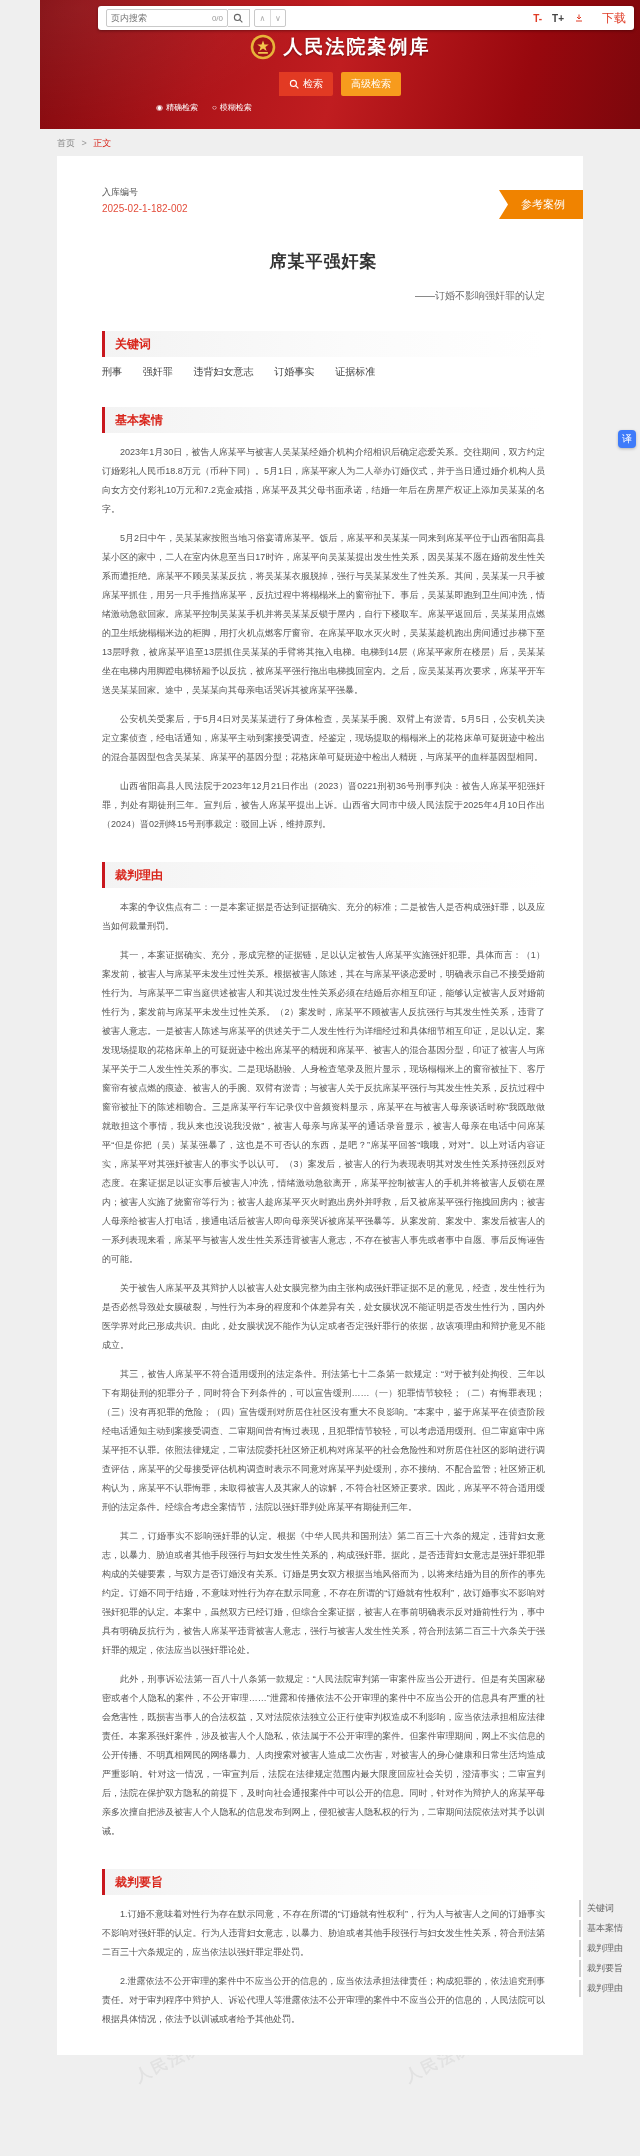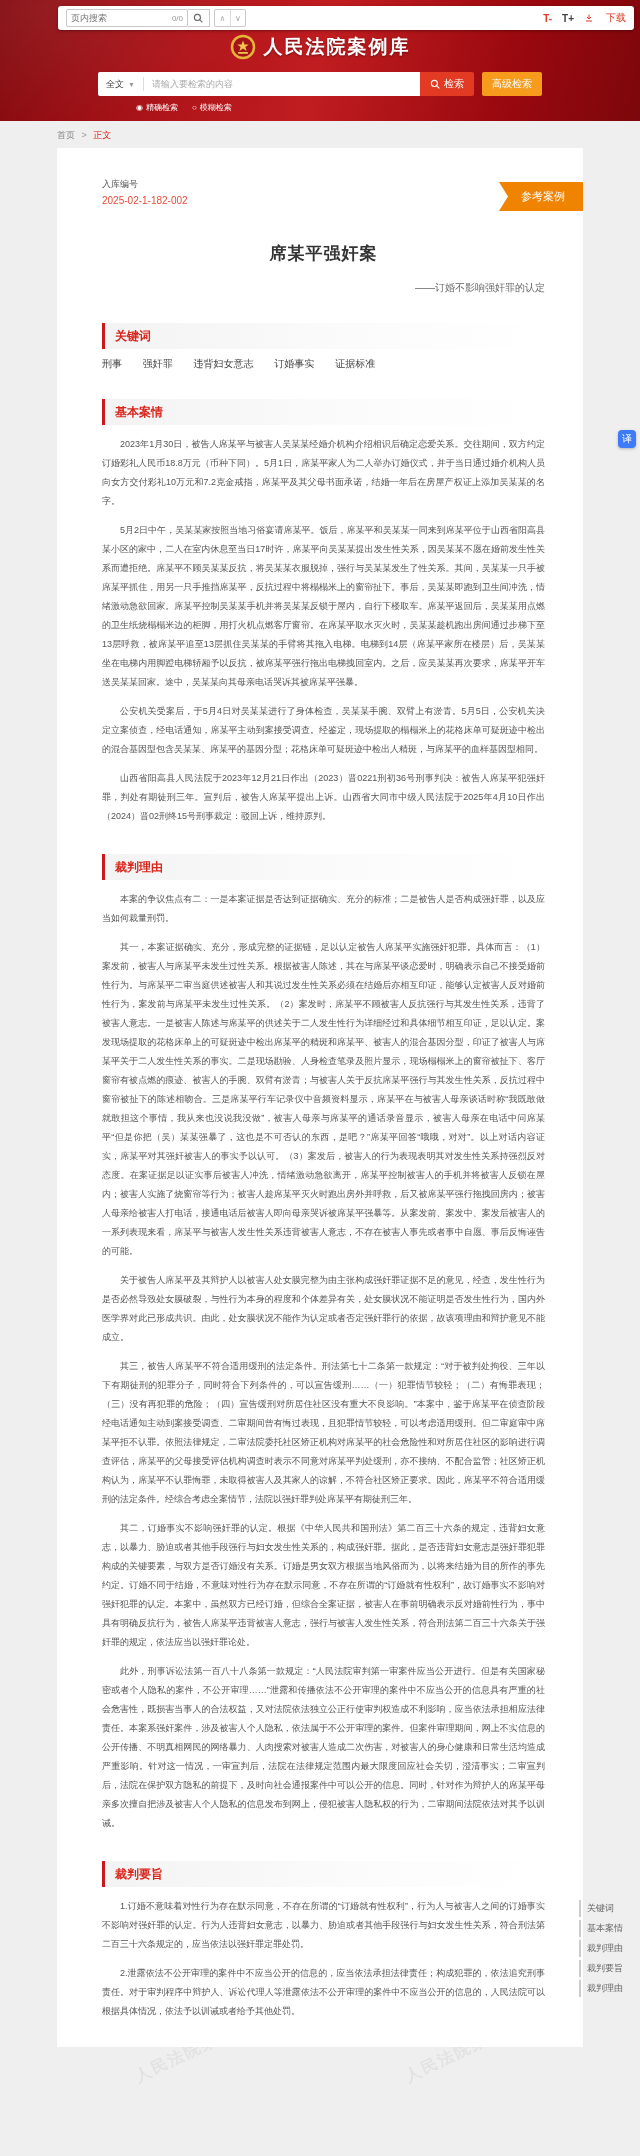--- a/index.html
+++ b/index.html
@@ -1,35 +1,35 @@
 <!DOCTYPE html>
 <html><head>
 <meta charset="utf-8">
 <style>
   * { margin:0; padding:0; box-sizing:border-box; }
   html,body { width:640px; }
   body { background:#efefef; font-family:"Liberation Sans","DejaVu Sans",sans-serif; position:relative; min-height:2156px; }
 
   
-  .red-head { background:linear-gradient(105deg,#82080d 0%,#b0151a 30%,#c01d20 50%,#98080e 80%,#7c070c 100%); padding-top:34px; padding-bottom:8px; position:relative; overflow:hidden; }
+  .red-head { background:linear-gradient(105deg,#82080d 0%,#b0151a 30%,#c01d20 50%,#98080e 80%,#7c070c 100%); padding-top:34px; padding-bottom:16px; position:relative; overflow:hidden;margin-left:40px; }
   .red-head::before { content:""; position:absolute; left:-80px; top:-40px; width:420px; height:180px; background:radial-gradient(ellipse at 30% 20%, rgba(255,255,255,.07), transparent 60%); transform:rotate(-8deg); }
 
   
   .find-bar { position:absolute; top:6px; left:58px; right:6px; height:24px; background:#fff; border-radius:3px; box-shadow:0 1px 3px rgba(0,0,0,.35); display:flex; align-items:center; padding:0 8px; z-index:5; }
   .find-box { display:flex; align-items:center; border:1px solid #c9c9c9; border-radius:2px; height:18px; width:122px; padding:0 4px; }
   .find-box input { border:none; outline:none; width:70px; font-size:9px; color:#333; }
   .find-counter { font-size:8px; color:#999; margin-left:auto; }
   .find-btn { width:22px; height:18px; border:1px solid #c9c9c9; border-left:none; display:flex; align-items:center; justify-content:center; color:#666; background:#fff; cursor:pointer; }
   .chev-group { display:flex; margin-left:4px; border:1px solid #c9c9c9; border-radius:2px; height:18px; }
   .chev { width:15px; font-size:8px; color:#aaa; display:flex; align-items:center; justify-content:center; cursor:pointer; }
   .chev + .chev { border-left:1px solid #ddd; }
   .find-right { margin-left:auto; display:flex; align-items:center; gap:10px; font-size:10px; }
   .t-minus { color:#e03c26; font-weight:bold; cursor:pointer; }
   .t-plus { color:#444; font-weight:bold; cursor:pointer; }
-  .dl { color:#e03c26; display:flex; align-items:center; gap:12px; cursor:pointer; font-size:10px; }
+  .dl { color:#e03c26; display:flex; align-items:center; gap:18px; cursor:pointer; font-size:12px; }
   .dl svg { width:10px; height:10px; }
 
   
   .logo-row { display:flex; align-items:center; justify-content:center; gap:8px; position:relative; }
   .emblem { width:26px; height:26px; }
   .site-title { font-family:"Liberation Serif","DejaVu Serif",serif; font-size:19px; font-weight:bold; color:#fff; letter-spacing:2px; text-shadow:0 1px 2px rgba(0,0,0,.4); }
 
   
   .search-row { display:flex; align-items:center; justify-content:center; margin-top:12px; position:relative; }
   .search-shell { display:flex; align-items:center; background:#fff; height:24px; width:322px; border-radius:2px 0 0 2px; }
@@ -133,27 +133,20 @@
     <svg class="emblem" viewBox="0 0 36 36">
       <circle cx="18" cy="18" r="17" fill="#e8b33a"></circle>
       <circle cx="18" cy="18" r="13.5" fill="#a31318"></circle>
       <polygon points="18,9 20,14.5 26,14.5 21.3,18 23,23.5 18,20.2 13,23.5 14.7,18 10,14.5 16,14.5" fill="#f3c64d"></polygon>
       <rect x="11" y="25" width="14" height="2.4" rx="1" fill="#f3c64d"></rect>
     </svg>
     <span class="site-title">人民法院案例库</span>
   </div>
 
   <div class="search-row">
-    <div class="search-shell">
-      <span class="scope">
-        <span>全文</span>
-          <span class="arrow">▼</span>
-      </span>
-      <input type="text" placeholder="请输入要检索的内容" style="">
-    </div>
     <button class="btn-search">
       <svg viewBox="0 0 20 20">
           <circle cx="8" cy="8" r="5.5" fill="none" stroke="#fff" stroke-width="2"></circle>
           <line x1="12.5" y1="12.5" x2="17" y2="17" stroke="#fff" stroke-width="2"></line>
         </svg>
       <span>检索</span>
     </button>
     <button class="btn-adv">高级检索</button>
   </div>
 

